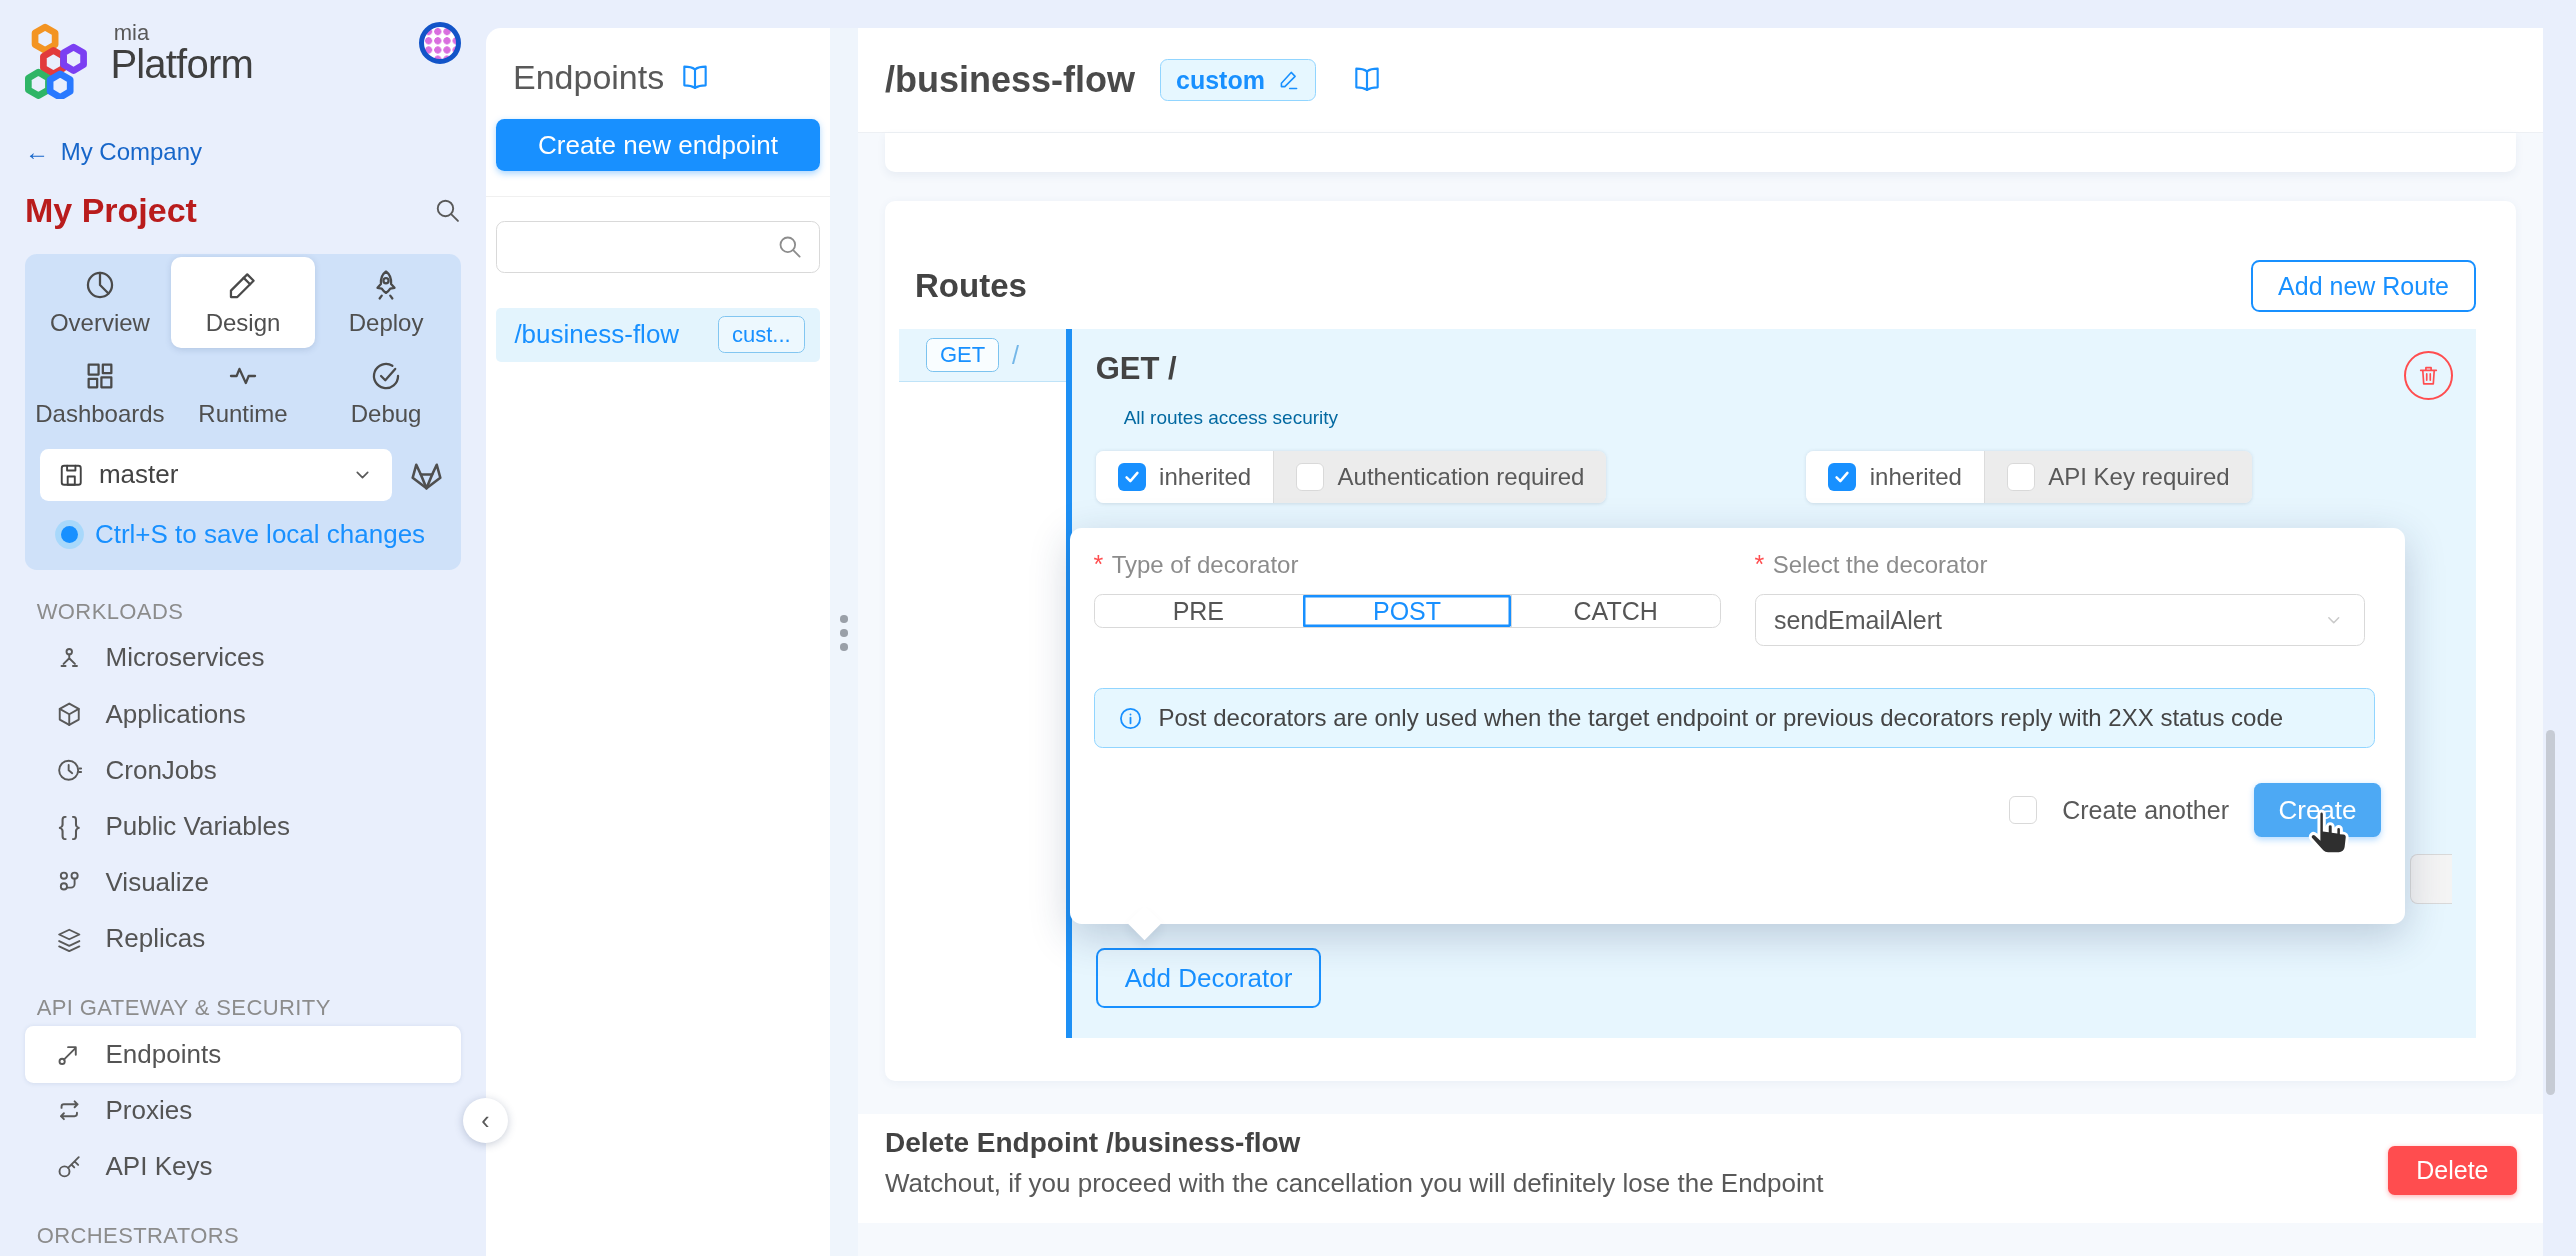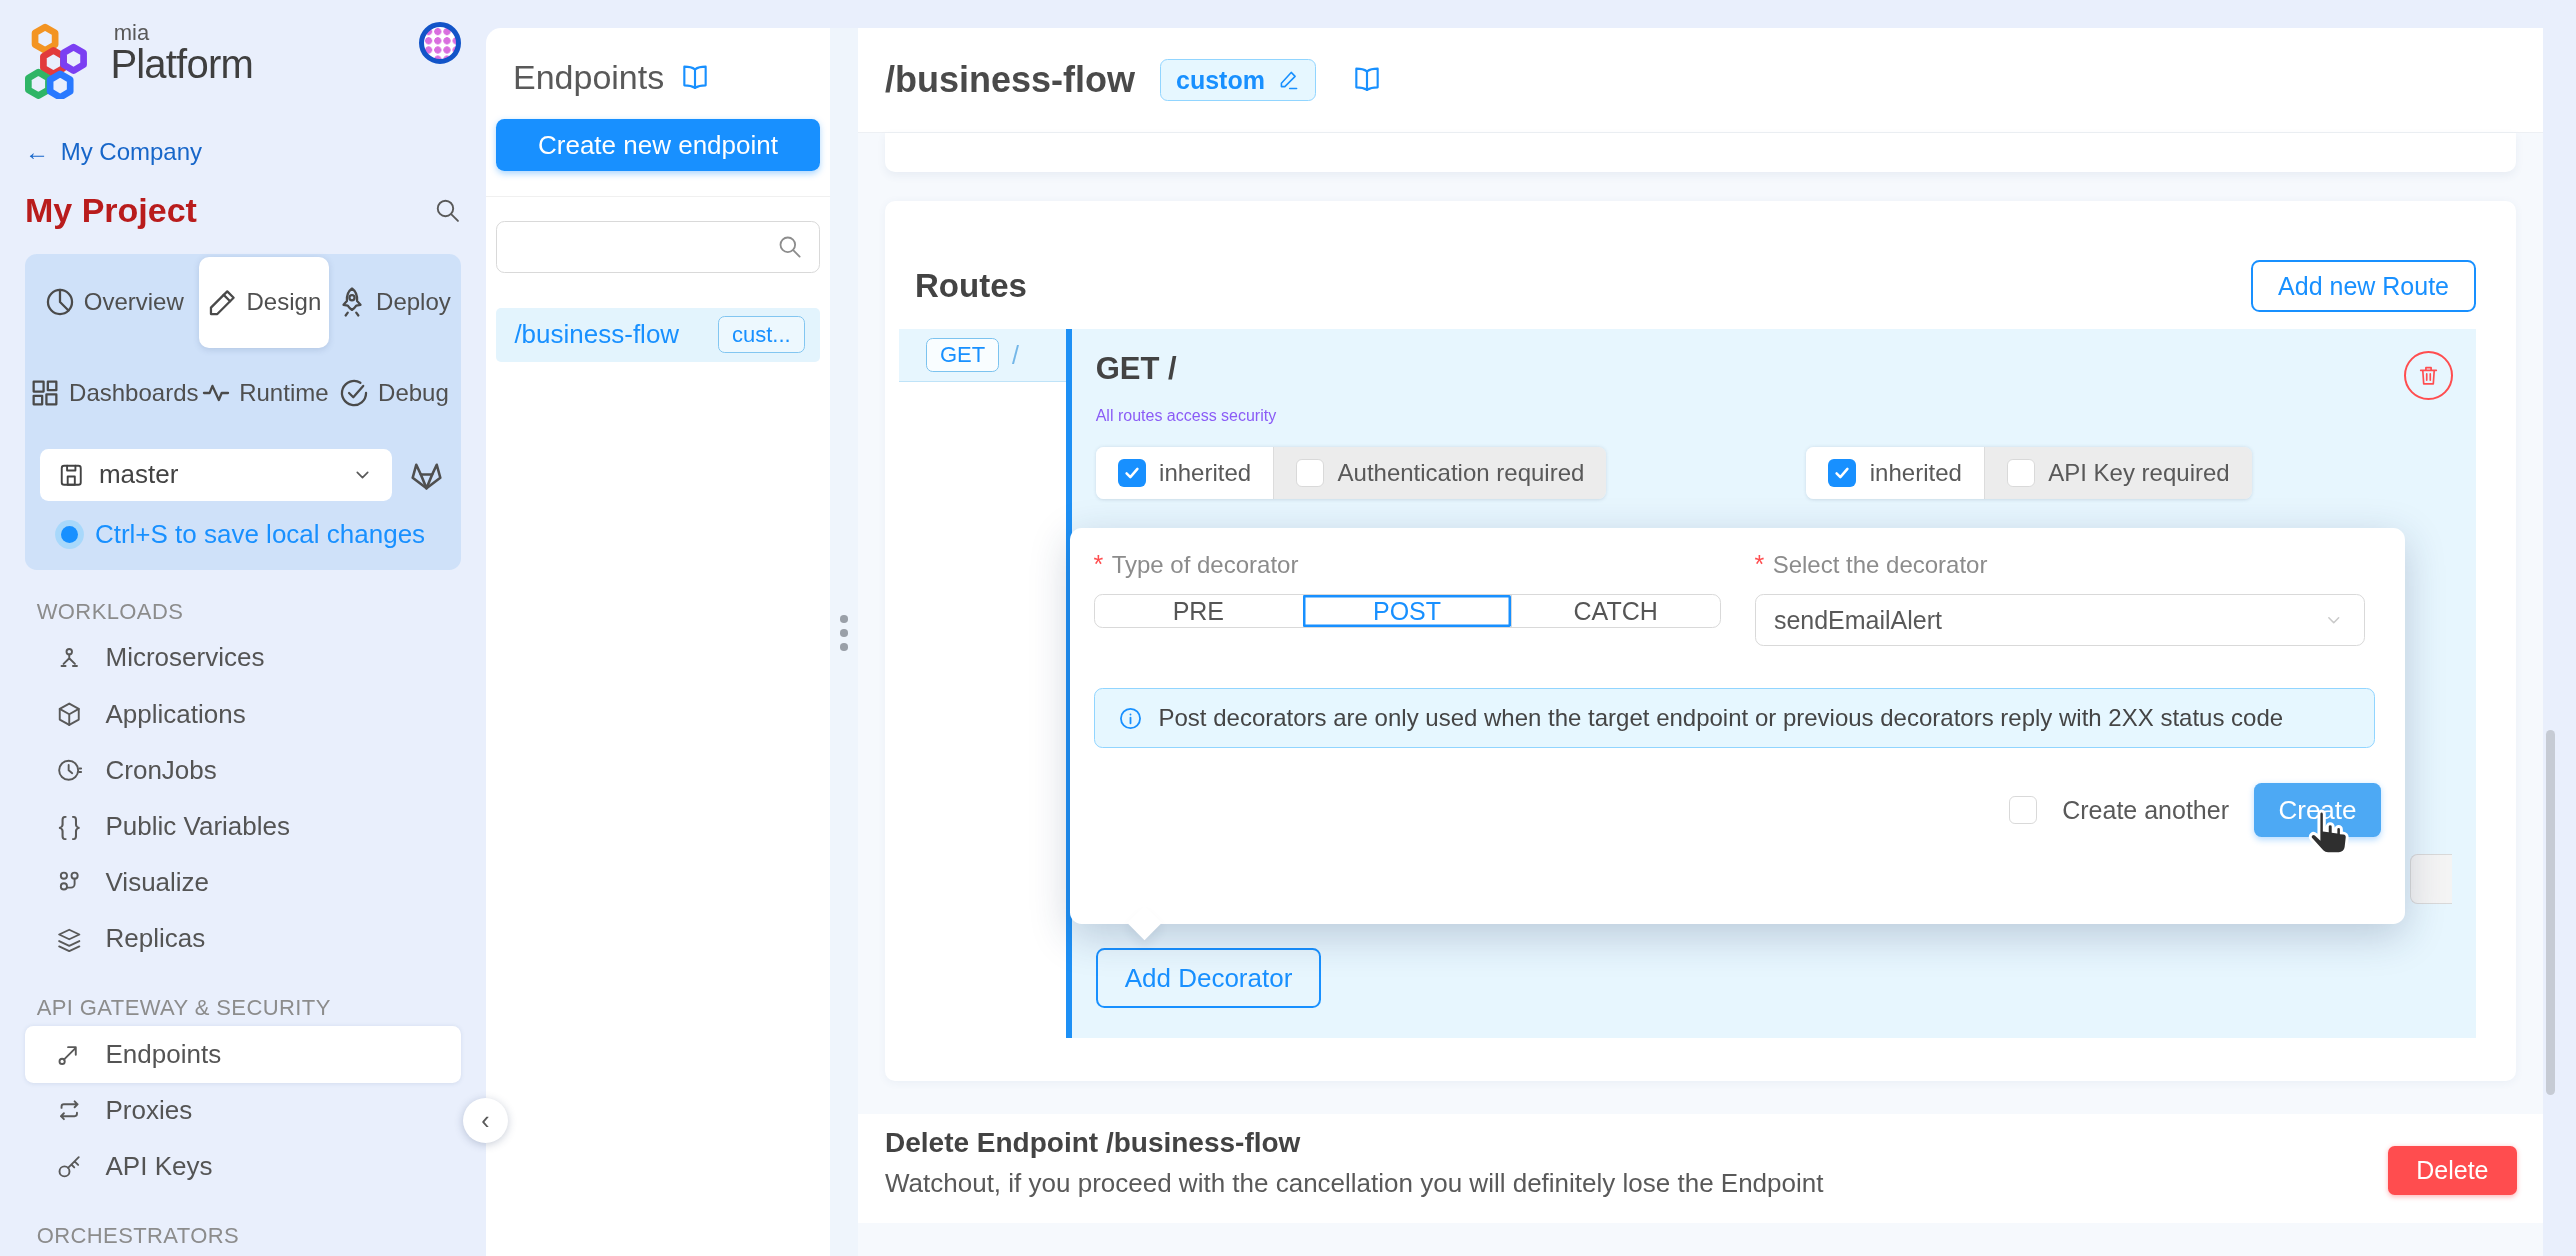--- a/index.html
+++ b/index.html
@@ -23,21 +23,21 @@
     background-color:#fff;
     background-image:radial-gradient(circle, #d96fdf 52%, rgba(217,111,223,0) 56%);
     background-size:9.2px 9.2px; cursor:pointer; }
   .back-link { margin-top:39px; color:#1766c9; font-size:24px; display:flex; gap:11.7px; align-items:center; cursor:pointer; }
   .project-row { margin-top:25px; display:flex; align-items:center; }
   .project-title { font-size:34px; font-weight:bold; color:#b91c1c; }
   .side-search { margin-left:auto; color:#595959; width:28.5px; height:28.5px; cursor:pointer; }
 
   .nav-block { margin-top:23.5px; background:#cfe1f9; border-radius:11.7px; padding-bottom:5px; }
   .tiles { display:grid; grid-template-columns:repeat(3,1fr); padding:3.4px 3.4px 0; }
-  .tile { height:91px; display:flex; flex-direction:row; align-items:center; justify-content:center; gap:6.7px;
+  .tile { height:91px; display:flex; flex-direction:column; align-items:center; justify-content:center; gap:6.7px;
     border-radius:10px; color:#4a4a4a; cursor:pointer; }
   .tile.active { background:#ffffff; box-shadow:0 1.7px 6.7px rgba(60,90,140,.18); }
   .tile-label { font-size:24px; color:#4f4f4f; }
   .tile svg { width:34px; height:34px; }
   .branch-row { display:flex; align-items:center; gap:15px; margin:10px 15px 0; }
   .branch-select { flex:1; height:52px; background:#fff; border-radius:8.4px; display:flex; align-items:center;
     gap:13.4px; padding:0 17px; cursor:pointer; }
   .branch-select .val { font-size:26px; color:#434343; }
   .branch-select .chev { margin-left:auto; color:#595959; }
   .gitlab { color:#4f4f4f; width:39px; height:39px; cursor:pointer; }
@@ -104,21 +104,21 @@
     gap:13.4px; padding:0 0 0 27px; cursor:pointer; }
   .get-pill { border:1.7px solid #7cc3ef; border-radius:6.7px; background:rgba(255,255,255,.75); color:#1890ff;
     font-size:22px; padding:3.4px 12.6px; }
   .route-slash { color:#74b7e8; font-size:25px; }
   .blue-bar { width:5.9px; background:#1e90f5; }
   .route-detail { flex:1; background:#e7f6fe; position:relative; padding:22px 0 0 23.5px; }
   .detail-heading { font-size:31px; font-weight:bold; color:#434343; }
   .trash-btn { position:absolute; top:22px; right:23.5px; width:49px; height:49px; border-radius:50%;
     border:2.1px solid #ff4d4f; background:transparent; color:#ff4d4f; display:flex; align-items:center; justify-content:center; cursor:pointer; }
   .trash-btn svg { width:25px; height:25px; }
-  .security-label { margin-top:20px; font-size:16px; color:#8b5cf6; }
+  .security-label { margin-top:20px; font-size:19px; color:#0369a1;margin-left:28px; }
   .groups-row { margin-top:22px; display:flex; gap:200px; }
   .seg-group { display:flex; height:52px; border-radius:7.5px; overflow:hidden; box-shadow:0 0.8px 3.4px rgba(80,100,130,.18); }
   .seg { display:flex; align-items:center; gap:13.4px; padding:0 22px; font-size:24px; color:#595959; cursor:pointer; }
   .seg.white { background:#fff; }
   .seg.gray { background:#ececec; border-left:1.7px solid #dcdcdc; }
   .cb { width:28px; height:28px; border-radius:5.9px; flex:0 0 auto; }
   .cb.checked { background:#1890ff; display:flex; align-items:center; justify-content:center; }
   .cb.checked svg { width:20px; height:20px; color:#fff; stroke-width:3; }
   .cb.un { background:#fff; border:1.7px solid #d9d9d9; }
   .partial-input { position:absolute; left:1338px; top:525px; width:42px; height:50px; background:#f4f4f4;

